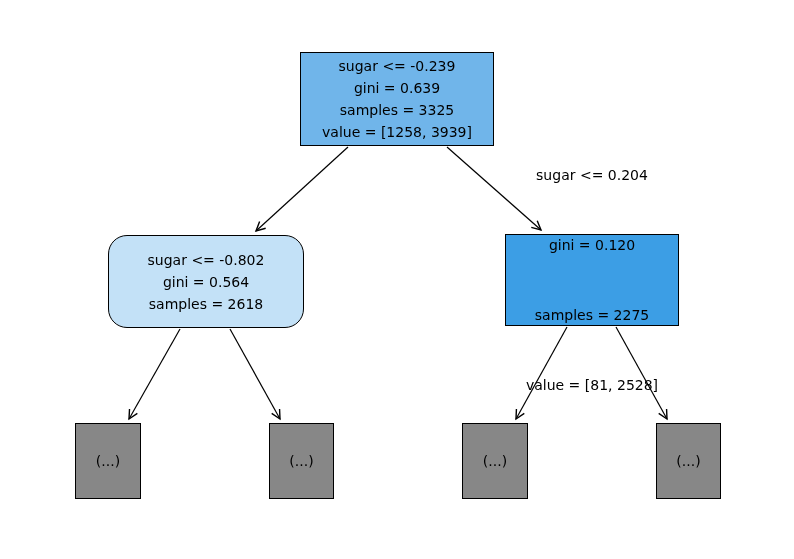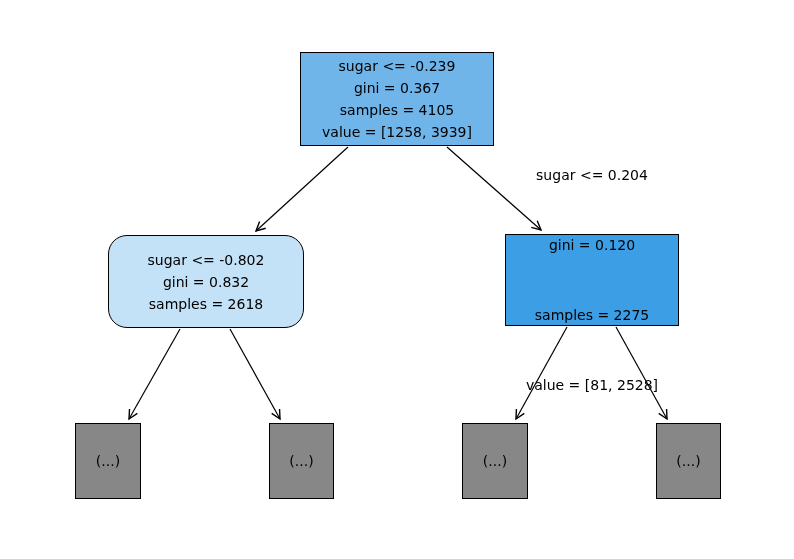--- a/index.html
+++ b/index.html
@@ -49,28 +49,28 @@
     <line x1="348" y1="147" x2="256" y2="231" stroke="#000000" stroke-width="1.2" marker-end="url(#arrowhead)"></line>
     <line x1="447" y1="147" x2="541" y2="230" stroke="#000000" stroke-width="1.2" marker-end="url(#arrowhead)"></line>
     <line x1="180" y1="329" x2="129" y2="419" stroke="#000000" stroke-width="1.2" marker-end="url(#arrowhead)"></line>
     <line x1="230" y1="329" x2="280" y2="419" stroke="#000000" stroke-width="1.2" marker-end="url(#arrowhead)"></line>
     <line x1="567" y1="327" x2="516" y2="419" stroke="#000000" stroke-width="1.2" marker-end="url(#arrowhead)"></line>
     <line x1="616" y1="327" x2="667" y2="419" stroke="#000000" stroke-width="1.2" marker-end="url(#arrowhead)"></line>
   </svg>
 
   <div class="node" id="node-root" style="background-color: rgb(112, 181, 234);">
     <div>sugar &lt;= -0.239</div>
-    <div>gini = 0.367</div>
-    <div>samples = 4105</div>
+    <div>gini = 0.639</div>
+    <div>samples = 3325</div>
     <div>value = [1258, 3939]</div>
   </div>
 
   <div class="node" id="node-left" style="background-color: rgb(195, 225, 247); border-radius: 19px;">
     <div>sugar &lt;= -0.802</div>
-    <div>gini = 0.832</div>
+    <div>gini = 0.564</div>
     <div>samples = 2618</div>
   </div>
 
   <div class="node" id="node-right" style="background-color: rgb(60, 158, 229); gap: 48px;">
     <div>sugar &lt;= 0.204</div>
     <div>gini = 0.120</div>
     <div>samples = 2275</div>
     <div>value = [81, 2528]</div>
   </div>
 

